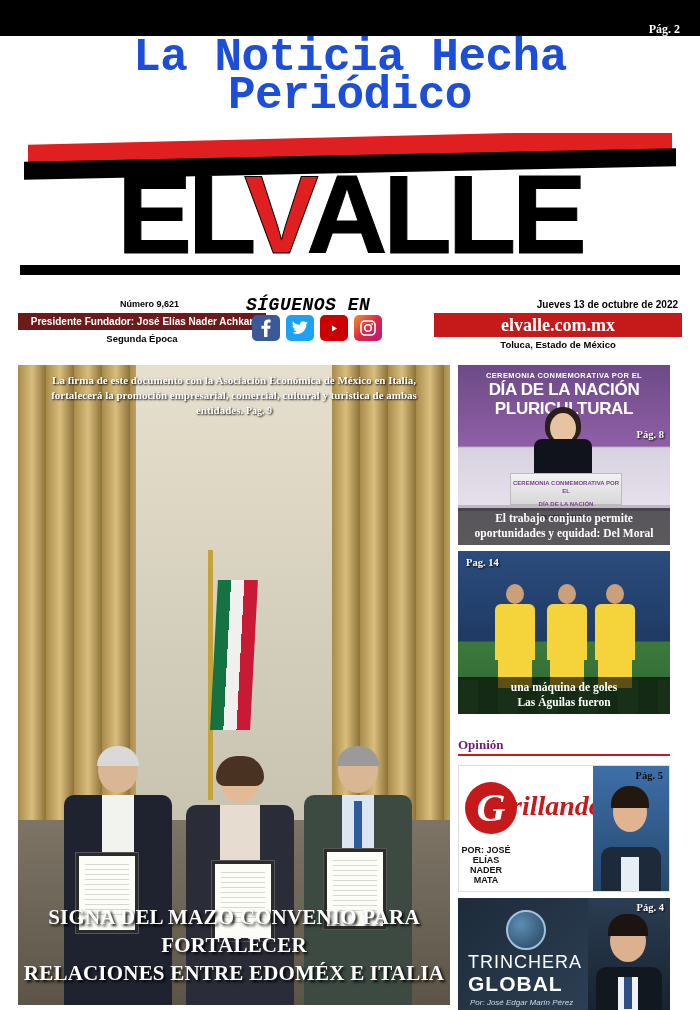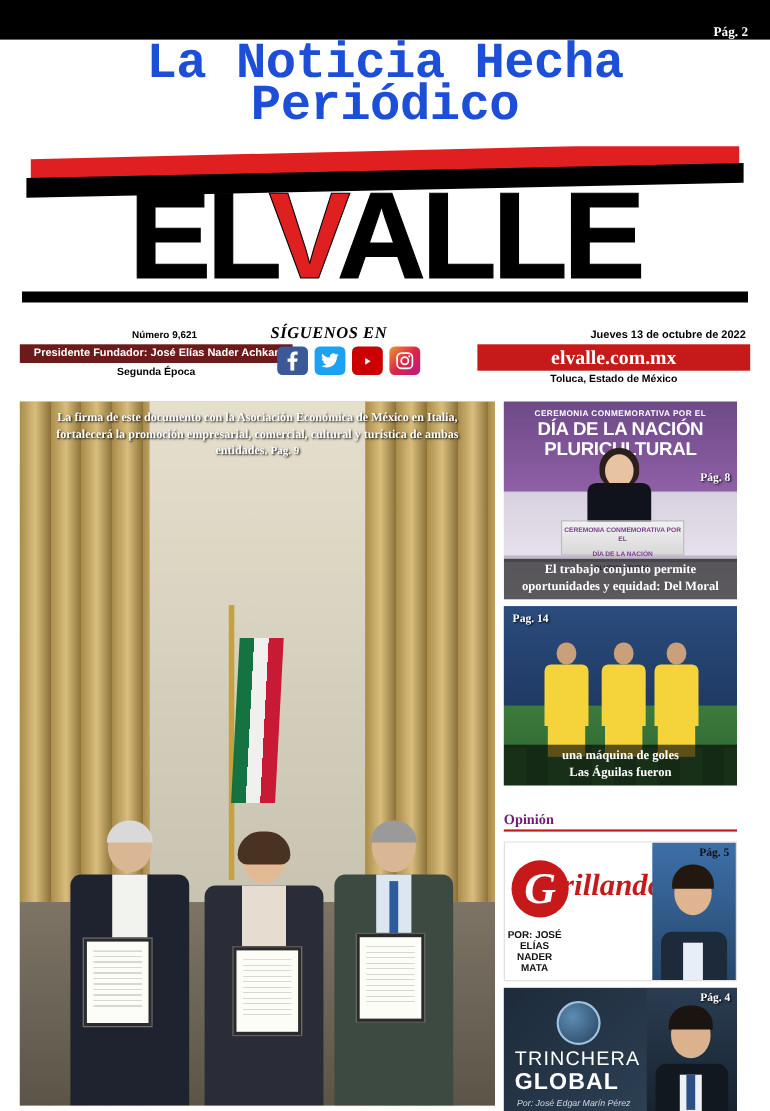--- a/index.html
+++ b/index.html
@@ -132,24 +132,24 @@
     left: 120px;
     top: 0;
     font-size: 9px;
     font-weight: bold;
     color: #000;
   }
   .siguenos {
     position: absolute;
     left: 246px;
     top: -4px;
-    font-family: Liberation Serif, serif;
+    font-family: Liberation Mono, monospace;
     font-weight: bold;
     font-style: italic;
-    font-size: 15px;
+    font-size: 18px;
     color: #000;
     letter-spacing: 0.5px;
   }
   .date {
     position: absolute;
     right: 22px;
     top: 0;
     font-size: 10px;
     font-weight: bold;
     color: #000;
@@ -699,20 +699,24 @@
               <div class="p-tie"></div>
             </div>
           <div class="doc" style="left:20px; bottom:76px;"></div>
         </div>
 
         <div class="lead-caption-top">
           <span>La firma de este documento con la Asociación Económica de México en Italia, fortalecerá la promoción empresarial, comercial, cultural y turística de ambas entidades.</span>
           <span class="pag">Pag. 9</span>
         </div>
 
+        <div class="lead-title">
+          <div>SIGNA DEL MAZO CONVENIO PARA FORTALECER</div>
+          <div>RELACIONES ENTRE EDOMÉX E ITALIA</div>
+        </div>
       </div>
     </div>
 
     <div class="col-right">
 
       <div class="card card1">
         <div class="c1-banner">
           <div class="c1-small">CEREMONIA CONMEMORATIVA POR EL</div>
           <div class="c1-big">DÍA DE LA NACIÓN</div>
           <div class="c1-big">PLURICULTURAL</div>

